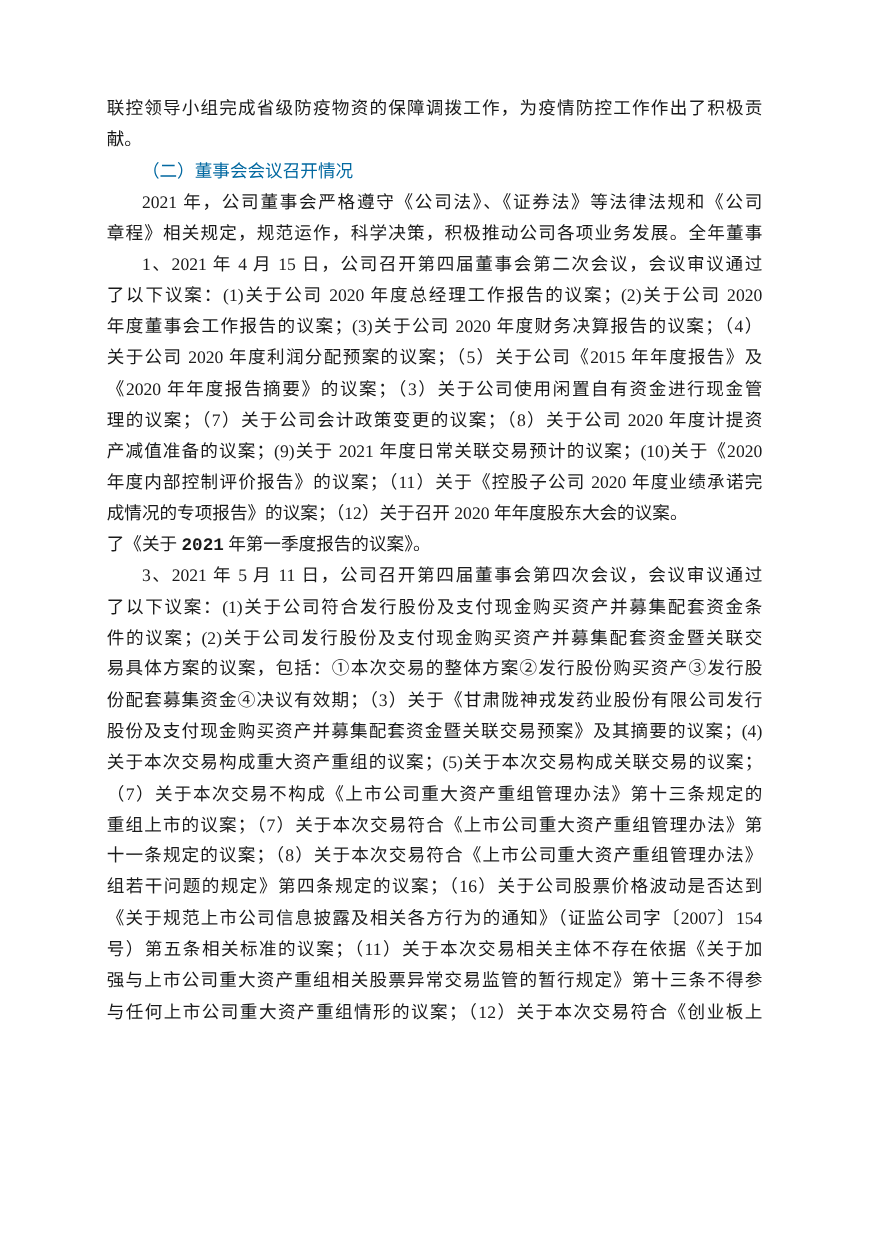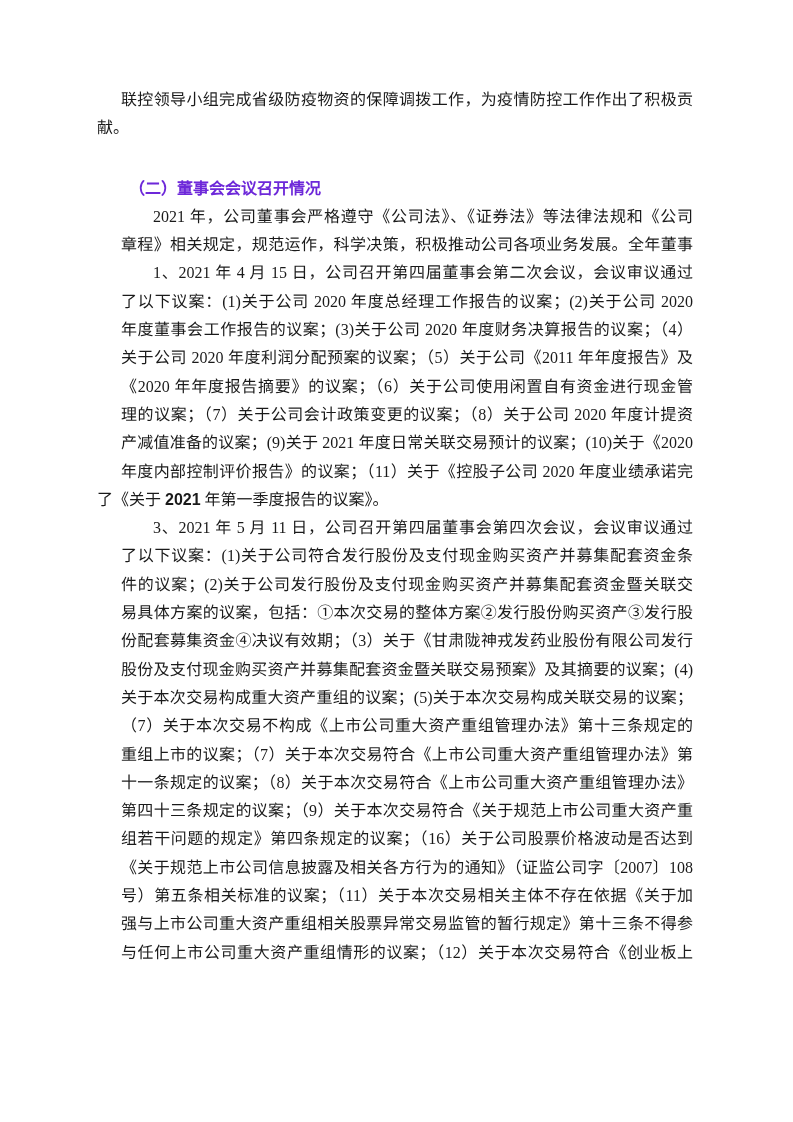--- a/index.html
+++ b/index.html
@@ -26,65 +26,63 @@
     line-height: 28.3px;
     color: #1a1a1a;
     text-align: justify;
     text-align-last: left;
     white-space: normal;
     height: 28.3px;
     overflow: visible;
   }
   .line.flush {
     text-align-last: justify;
-    margin-left: 24px;
   }
   .line.indent {
     text-indent: 32px;
   }
   .line.heading {
     font-family: "Liberation Sans", "DejaVu Sans", sans-serif;
-    font-weight: 700;
-    color: #6d28d9;
-    margin-top: 32px;
+    font-weight: 400;
+    color: #0369a1;
   }
   .run-bold {
     font-weight: 700;
-    font-family: Liberation Sans, sans-serif;
+    font-family: Liberation Mono, monospace;
   }
 </style>
 </head>
 <body>
 
 <div class="page">
   <div class="text-block">
       <div class="line flush"><span>联控领导小组完成省级防疫物资的保障调拨工作，为疫情防控工作作出了积极贡</span></div>
       <div class="line"><span>献。</span></div>
       <div class="line indent heading"><span>（二）董事会会议召开情况</span></div>
       <div class="line indent flush"><span>2021 年，公司董事会严格遵守《公司法》、《证券法》等法律法规和《公司</span></div>
       <div class="line flush"><span>章程》相关规定，规范运作，科学决策，积极推动公司各项业务发展。全年董事</span></div>
       <div class="line indent flush"><span>1、2021 年 4 月 15 日，公司召开第四届董事会第二次会议，会议审议通过</span></div>
       <div class="line flush"><span>了以下议案：(1)关于公司 2020 年度总经理工作报告的议案；(2)关于公司 2020</span></div>
       <div class="line flush"><span>年度董事会工作报告的议案；(3)关于公司 2020 年度财务决算报告的议案；（4）</span></div>
-      <div class="line flush"><span>关于公司 2020 年度利润分配预案的议案；（5）关于公司《2011 年年度报告》及</span></div>
-      <div class="line flush"><span>《2020 年年度报告摘要》的议案；（6）关于公司使用闲置自有资金进行现金管</span></div>
+      <div class="line flush"><span>关于公司 2020 年度利润分配预案的议案；（5）关于公司《2015 年年度报告》及</span></div>
+      <div class="line flush"><span>《2020 年年度报告摘要》的议案；（3）关于公司使用闲置自有资金进行现金管</span></div>
       <div class="line flush"><span>理的议案；（7）关于公司会计政策变更的议案；（8）关于公司 2020 年度计提资</span></div>
       <div class="line flush"><span>产减值准备的议案；(9)关于 2021 年度日常关联交易预计的议案；(10)关于《2020</span></div>
       <div class="line flush"><span>年度内部控制评价报告》的议案；（11）关于《控股子公司 2020 年度业绩承诺完</span></div>
+      <div class="line"><span>成情况的专项报告》的议案；（12）关于召开 2020 年年度股东大会的议案。</span></div>
       <div class="line"><span>了《关于 </span><span class="run-bold">2021</span><span> 年第一季度报告的议案》。</span></div>
       <div class="line indent flush"><span>3、2021 年 5 月 11 日，公司召开第四届董事会第四次会议，会议审议通过</span></div>
       <div class="line flush"><span>了以下议案：(1)关于公司符合发行股份及支付现金购买资产并募集配套资金条</span></div>
       <div class="line flush"><span>件的议案；(2)关于公司发行股份及支付现金购买资产并募集配套资金暨关联交</span></div>
       <div class="line flush"><span>易具体方案的议案，包括：①本次交易的整体方案②发行股份购买资产③发行股</span></div>
       <div class="line flush"><span>份配套募集资金④决议有效期；（3）关于《甘肃陇神戎发药业股份有限公司发行</span></div>
       <div class="line flush"><span>股份及支付现金购买资产并募集配套资金暨关联交易预案》及其摘要的议案；(4)</span></div>
       <div class="line flush"><span>关于本次交易构成重大资产重组的议案；(5)关于本次交易构成关联交易的议案；</span></div>
       <div class="line flush"><span>（7）关于本次交易不构成《上市公司重大资产重组管理办法》第十三条规定的</span></div>
       <div class="line flush"><span>重组上市的议案；（7）关于本次交易符合《上市公司重大资产重组管理办法》第</span></div>
       <div class="line flush"><span>十一条规定的议案；（8）关于本次交易符合《上市公司重大资产重组管理办法》</span></div>
-      <div class="line flush"><span>第四十三条规定的议案；（9）关于本次交易符合《关于规范上市公司重大资产重</span></div>
       <div class="line flush"><span>组若干问题的规定》第四条规定的议案；（16）关于公司股票价格波动是否达到</span></div>
-      <div class="line flush"><span>《关于规范上市公司信息披露及相关各方行为的通知》（证监公司字〔2007〕108</span></div>
+      <div class="line flush"><span>《关于规范上市公司信息披露及相关各方行为的通知》（证监公司字〔2007〕154</span></div>
       <div class="line flush"><span>号）第五条相关标准的议案；（11）关于本次交易相关主体不存在依据《关于加</span></div>
       <div class="line flush"><span>强与上市公司重大资产重组相关股票异常交易监管的暂行规定》第十三条不得参</span></div>
       <div class="line flush"><span>与任何上市公司重大资产重组情形的议案；（12）关于本次交易符合《创业板上</span></div>
     </div>
 </div>
 
 </body></html>

